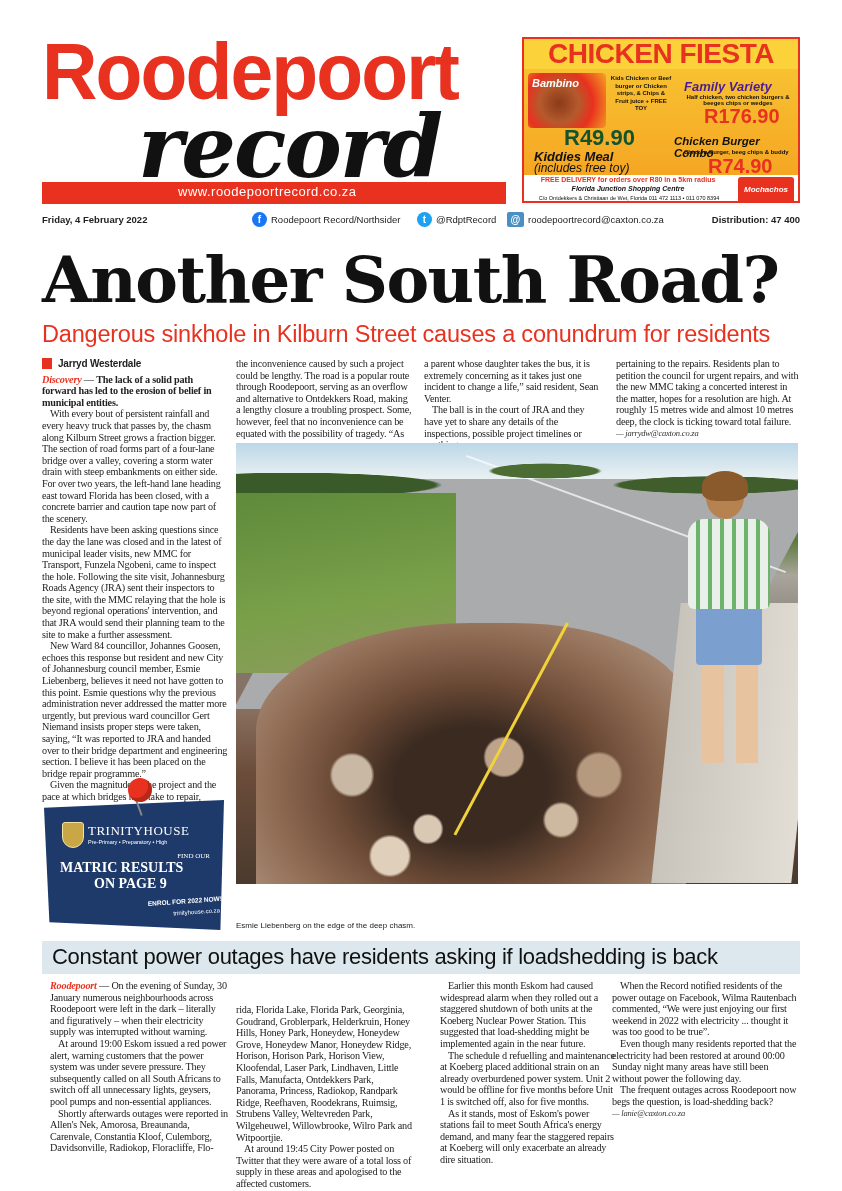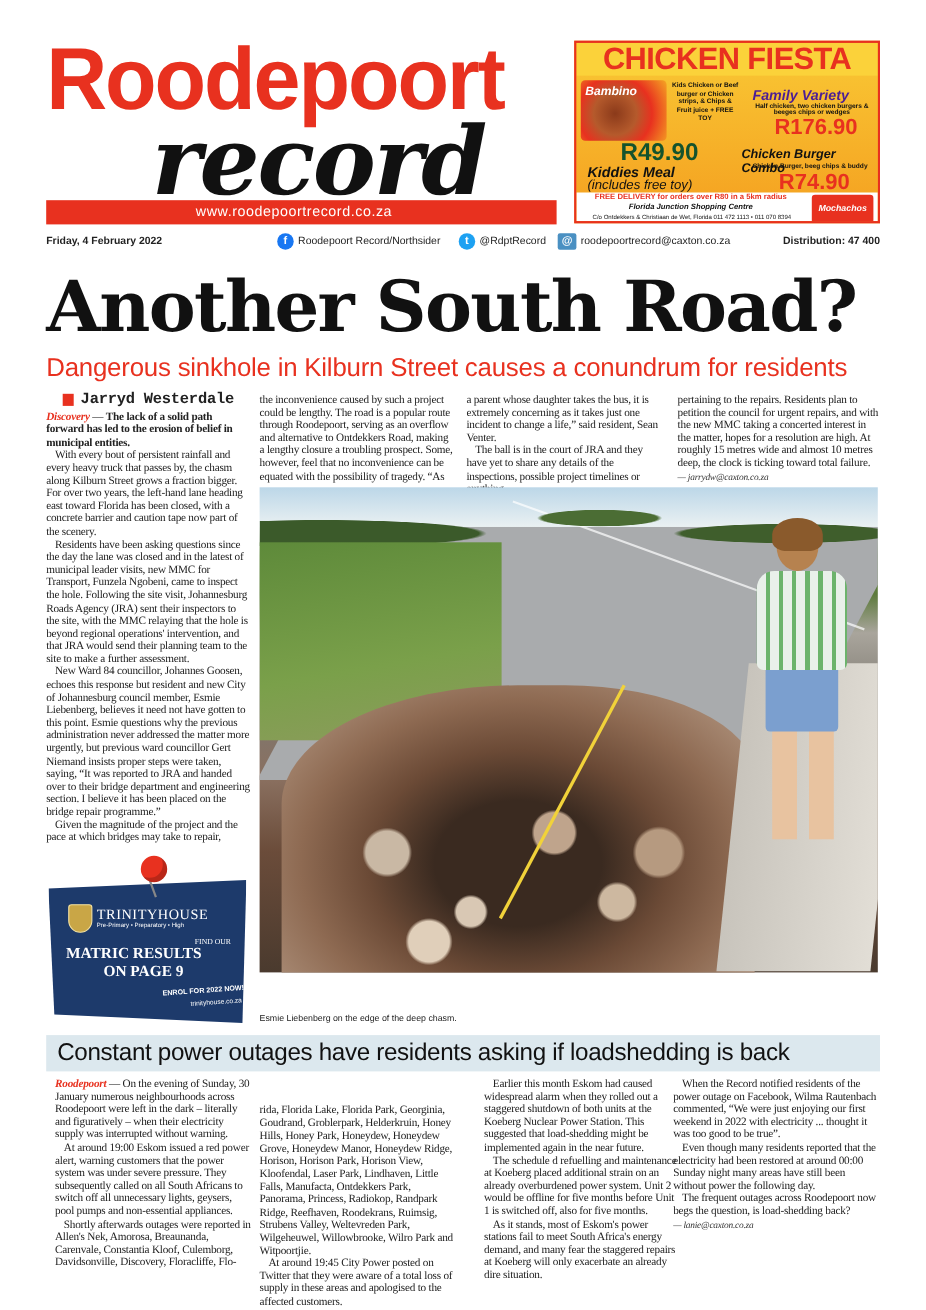--- a/index.html
+++ b/index.html
@@ -55,21 +55,21 @@
   
   .headline { position: absolute; left: 42px; top: 244px; font-family: "DejaVu Serif", serif; font-weight: 700;
     font-size: 64px; line-height: 72px; color: #111; letter-spacing: -1.5px; white-space: nowrap; }
   .subhead { position: absolute; left: 42px; top: 321px; font-size: 23.5px; color: #e8311f; letter-spacing: -0.2px; white-space: nowrap; }
 
   
   .col { position: absolute; font-family: "Liberation Serif", serif; font-size: 10.2px; line-height: 11.6px; color: #222;
     text-align: left; letter-spacing: -0.2px; }
   .col p { text-indent: 8px; }
   .col p.noindent { text-indent: 0; }
-  .byline { display: flex; align-items: center; gap: 6px; font-family: Liberation Mono, monospace; font-size: 14px; font-weight: 700; margin-bottom: 4px; justify-content: center; }
+  .byline { display: flex; align-items: center; gap: 6px; font-family: Liberation Sans, sans-serif; font-size: 10px; font-weight: 700; margin-bottom: 4px; }
   .byline .sq { width: 10px; height: 11px; background: #e8311f; display: inline-block; }
   .lead-tag { color: #e8311f; font-style: italic; font-weight: 700; }
   .lead-bold { font-weight: 700; }
   .signoff { font-style: italic; font-size: 8.5px; color: #333; }
 
   
   .photo { position: absolute; left: 236px; top: 443px; width: 562px; height: 441px; overflow: hidden;
     background: linear-gradient(180deg, #bcd7e8 0%, #e9f0f2 8%, #7a9a5e 14%, #5c7a3b 22%, #a9a59c 30%, #7d7870 45%, #8a7060 60%, #6b4c3a 75%, #4a3a2e 100%); }
   .ph-road { position: absolute; left: 120px; top: 36px; width: 470px; height: 230px; background: #a9abad;
     transform: skewX(-28deg); transform-origin: top left; }
@@ -163,20 +163,21 @@
 <div class="headline">Another South Road?</div>
 <div class="subhead">Dangerous sinkhole in Kilburn Street causes a conundrum for residents</div>
 
 <div class="col" style="left:42px; top:358px; width:186px;">
   <div class="byline">
     <span class="sq"></span>
     <span>Jarryd Westerdale</span>
   </div>
   <p class="noindent"><span class="lead-tag">Discovery</span><span> — </span><span class="lead-bold">The lack of a solid path forward has led to the erosion of belief in municipal entities.</span></p>
   <p>With every bout of persistent rainfall and every heavy truck that passes by, the chasm along Kilburn Street grows a fraction bigger.</p>
+  <p class="noindent">The section of road forms part of a four-lane bridge over a valley, covering a storm water drain with steep embankments on either side.</p>
   <p class="noindent">For over two years, the left-hand lane heading east toward Florida has been closed, with a concrete barrier and caution tape now part of the scenery.</p>
   <p>Residents have been asking questions since the day the lane was closed and in the latest of municipal leader visits, new MMC for Transport, Funzela Ngobeni, came to inspect the hole. Following the site visit, Johannesburg Roads Agency (JRA) sent their inspectors to the site, with the MMC relaying that the hole is beyond regional operations' intervention, and that JRA would send their planning team to the site to make a further assessment.</p>
   <p>New Ward 84 councillor, Johannes Goosen, echoes this response but resident and new City of Johannesburg council member, Esmie Liebenberg, believes it need not have gotten to this point. Esmie questions why the previous administration never addressed the matter more urgently, but previous ward councillor Gert Niemand insists proper steps were taken, saying, “It was reported to JRA and handed over to their bridge department and engineering section. I believe it has been placed on the bridge repair programme.”</p>
   <p>Given the magnitude of the project and the pace at which bridges may take to repair,</p>
 </div>
 
 <div class="col" style="left:236px; top:358px; width:178px;">
   <p class="noindent">the inconvenience caused by such a project could be lengthy. The road is a popular route through Roodepoort, serving as an overflow and alternative to Ontdekkers Road, making a lengthy closure a troubling prospect. Some, however, feel that no inconvenience can be equated with the possibility of tragedy. “As</p>
 </div>
 <div class="col" style="left:424px; top:358px; width:178px;">
@@ -218,21 +219,21 @@
 <div class="th-page">ON PAGE 9</div>
 <div class="th-enrol">ENROL FOR 2022 NOW!</div>
 <div class="th-url">trinityhouse.co.za</div>
 
 <div class="story2-bar"></div>
 <div class="story2-head">Constant power outages have residents asking if loadshedding is back</div>
 
 <div class="col" style="left:50px; top:980px; width:178px;">
   <p class="noindent"><span class="lead-tag">Roodepoort</span> <span>— On the evening of Sunday, 30 January numerous neighbourhoods across Roodepoort were left in the dark – literally and figuratively – when their electricity supply was interrupted without warning.</span></p>
   <p>At around 19:00 Eskom issued a red power alert, warning customers that the power system was under severe pressure. They subsequently called on all South Africans to switch off all unnecessary lights, geysers, pool pumps and non-essential appliances.</p>
-  <p>Shortly afterwards outages were reported in Allen's Nek, Amorosa, Breaunanda, Carenvale, Constantia Kloof, Culemborg, Davidsonville, Discovery, Floracliffe, Flo-</p>
+  <p>Shortly afterwards outages were reported in Allen's Nek, Amorosa, Breaunanda, Carenvale, Constantia Kloof, Culemborg, Davidsonville, Radiokop, Floracliffe, Flo-</p>
 </div>
 <div class="col" style="left:236px; top:980px; width:178px;margin-top:24px;">
   <p class="noindent">rida, Florida Lake, Florida Park, Georginia, Goudrand, Groblerpark, Helderkruin, Honey Hills, Honey Park, Honeydew, Honeydew Grove, Honeydew Manor, Honeydew Ridge, Horison, Horison Park, Horison View, Kloofendal, Laser Park, Lindhaven, Little Falls, Manufacta, Ontdekkers Park, Panorama, Princess, Radiokop, Randpark Ridge, Reefhaven, Roodekrans, Ruimsig, Strubens Valley, Weltevreden Park, Wilgeheuwel, Willowbrooke, Wilro Park and Witpoortjie.</p>
   <p>At around 19:45 City Power posted on Twitter that they were aware of a total loss of supply in these areas and apologised to the affected customers.</p>
 </div>
 <div class="col" style="left:440px; top:980px; width:178px;">
   <p>Earlier this month Eskom had caused widespread alarm when they rolled out a staggered shutdown of both units at the Koeberg Nuclear Power Station. This suggested that load-shedding might be implemented again in the near future.</p>
   <p>The schedule d refuelling and maintenance at Koeberg placed additional strain on an already overburdened power system. Unit 2 would be offline for five months before Unit 1 is switched off, also for five months.</p>
   <p>As it stands, most of Eskom's power stations fail to meet South Africa's energy demand, and many fear the staggered repairs at Koeberg will only exacerbate an already dire situation.</p>
 </div>

